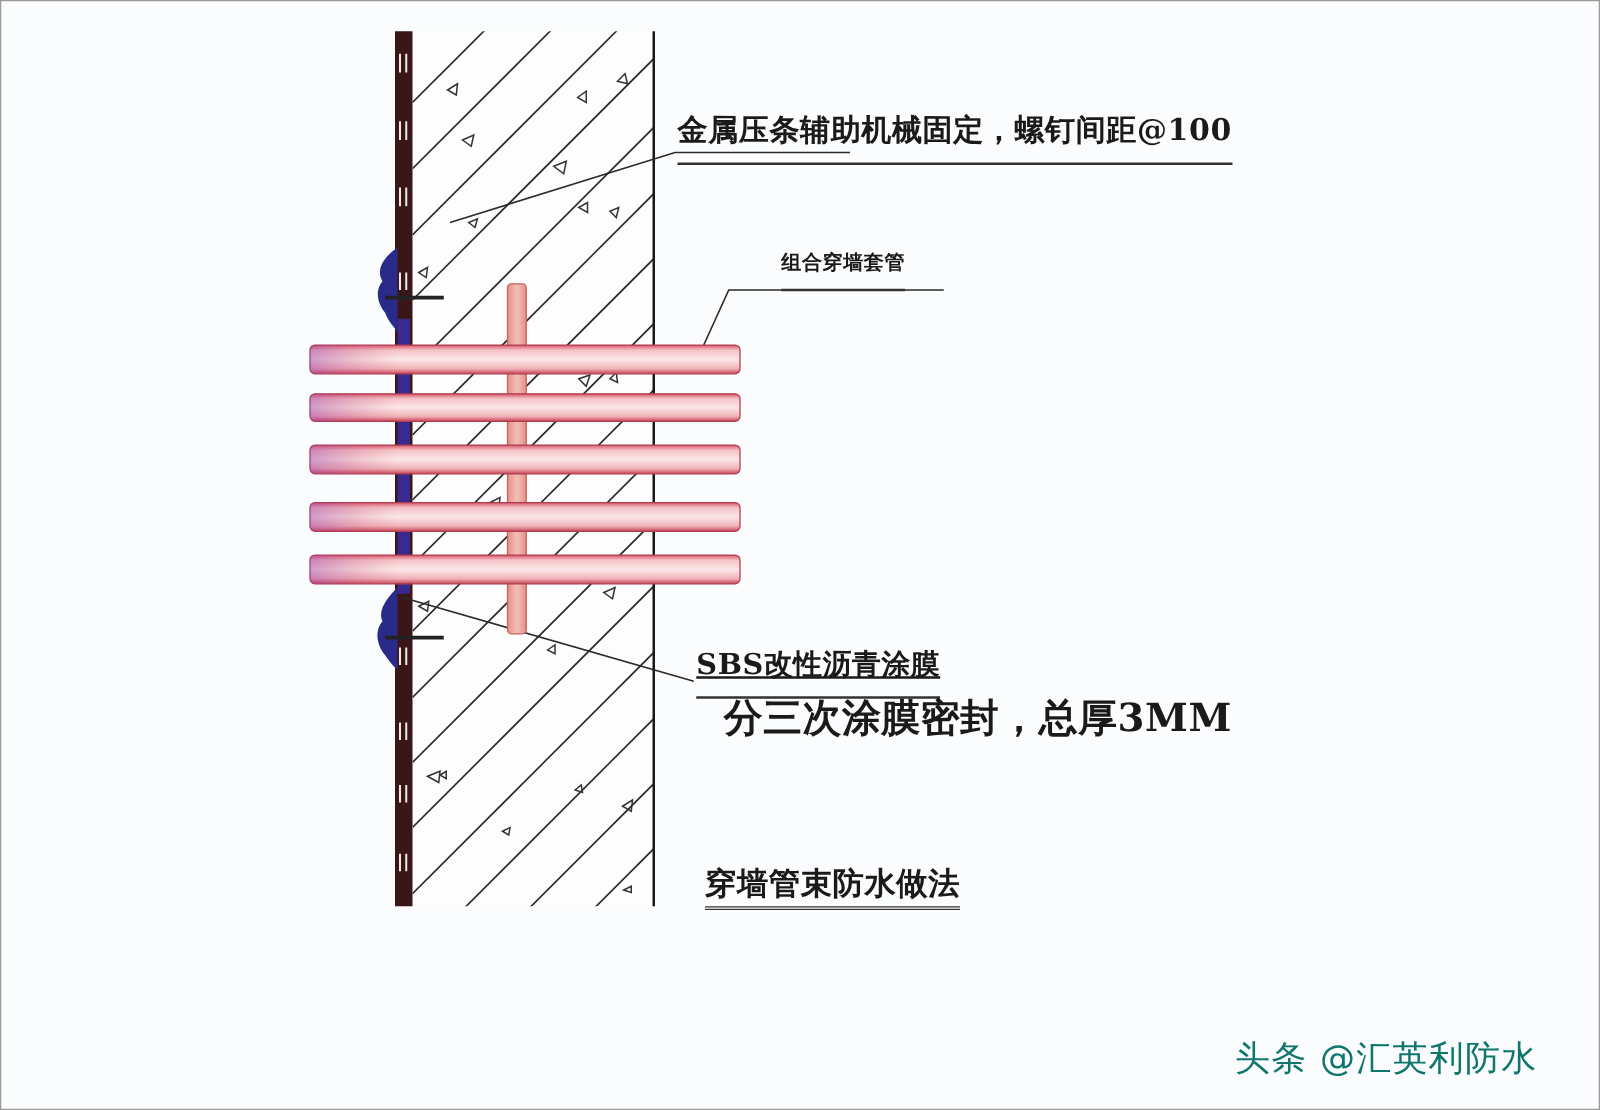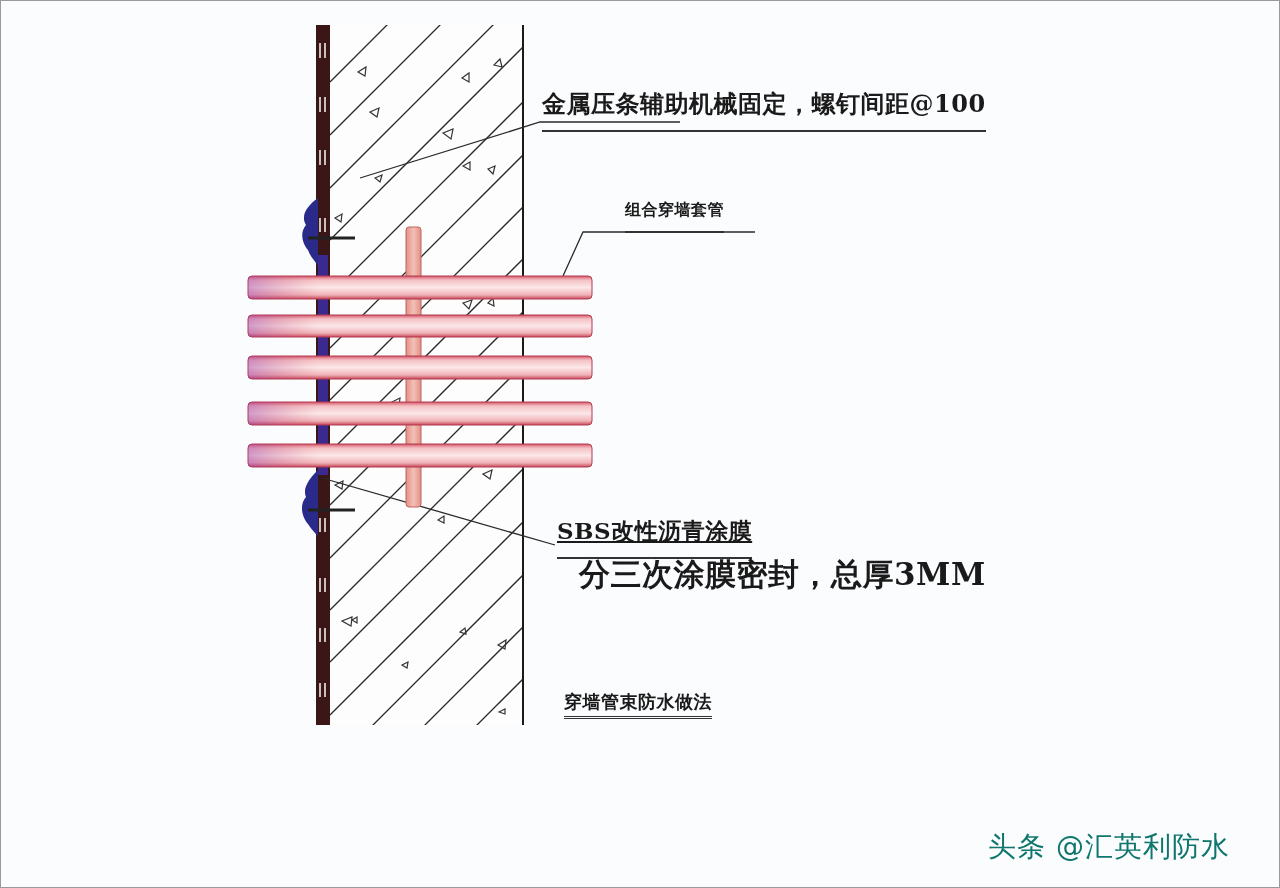--- a/index.html
+++ b/index.html
@@ -15,21 +15,21 @@
   .drawing { position: absolute; left: 0; top: 0; }
   .label {
     position: absolute; color: #1a1a1a; font-weight: bold; white-space: nowrap;
     letter-spacing: 0.5px;
   }
   .label.underline { border-bottom: 2px solid #333; padding-bottom: 10px; }
   #lbl-metal { left: 542px; top: 88px; font-size: 24px; }
   #lbl-sleeve { left: 585px; top: 200px; font-size: 16px; margin-left: 40px; }
   #lbl-sbs { left: 557px; top: 516px; font-size: 23px; text-decoration: underline; }
   #lbl-sbs2 { left: 579px; top: 554px; font-size: 31px; font-weight: bold; }
-  #lbl-title { left: 564px; top: 690px; font-size: 18px; border-bottom: 3px double #333; padding-bottom: 2px; }
+  #lbl-title { left: 564px; top: 690px; font-size: 25px; border-bottom: 3px double #333; padding-bottom: 2px; }
   .watermark {
     position: absolute; left: 988px; top: 828px; font-size: 28px;
     font-family: "DejaVu Sans", "Liberation Sans", sans-serif;
     color: #0f766e; font-weight: normal; letter-spacing: 1px;
   }
 </style>
 </head>
 <body>
 
 <div class="frame"></div>

